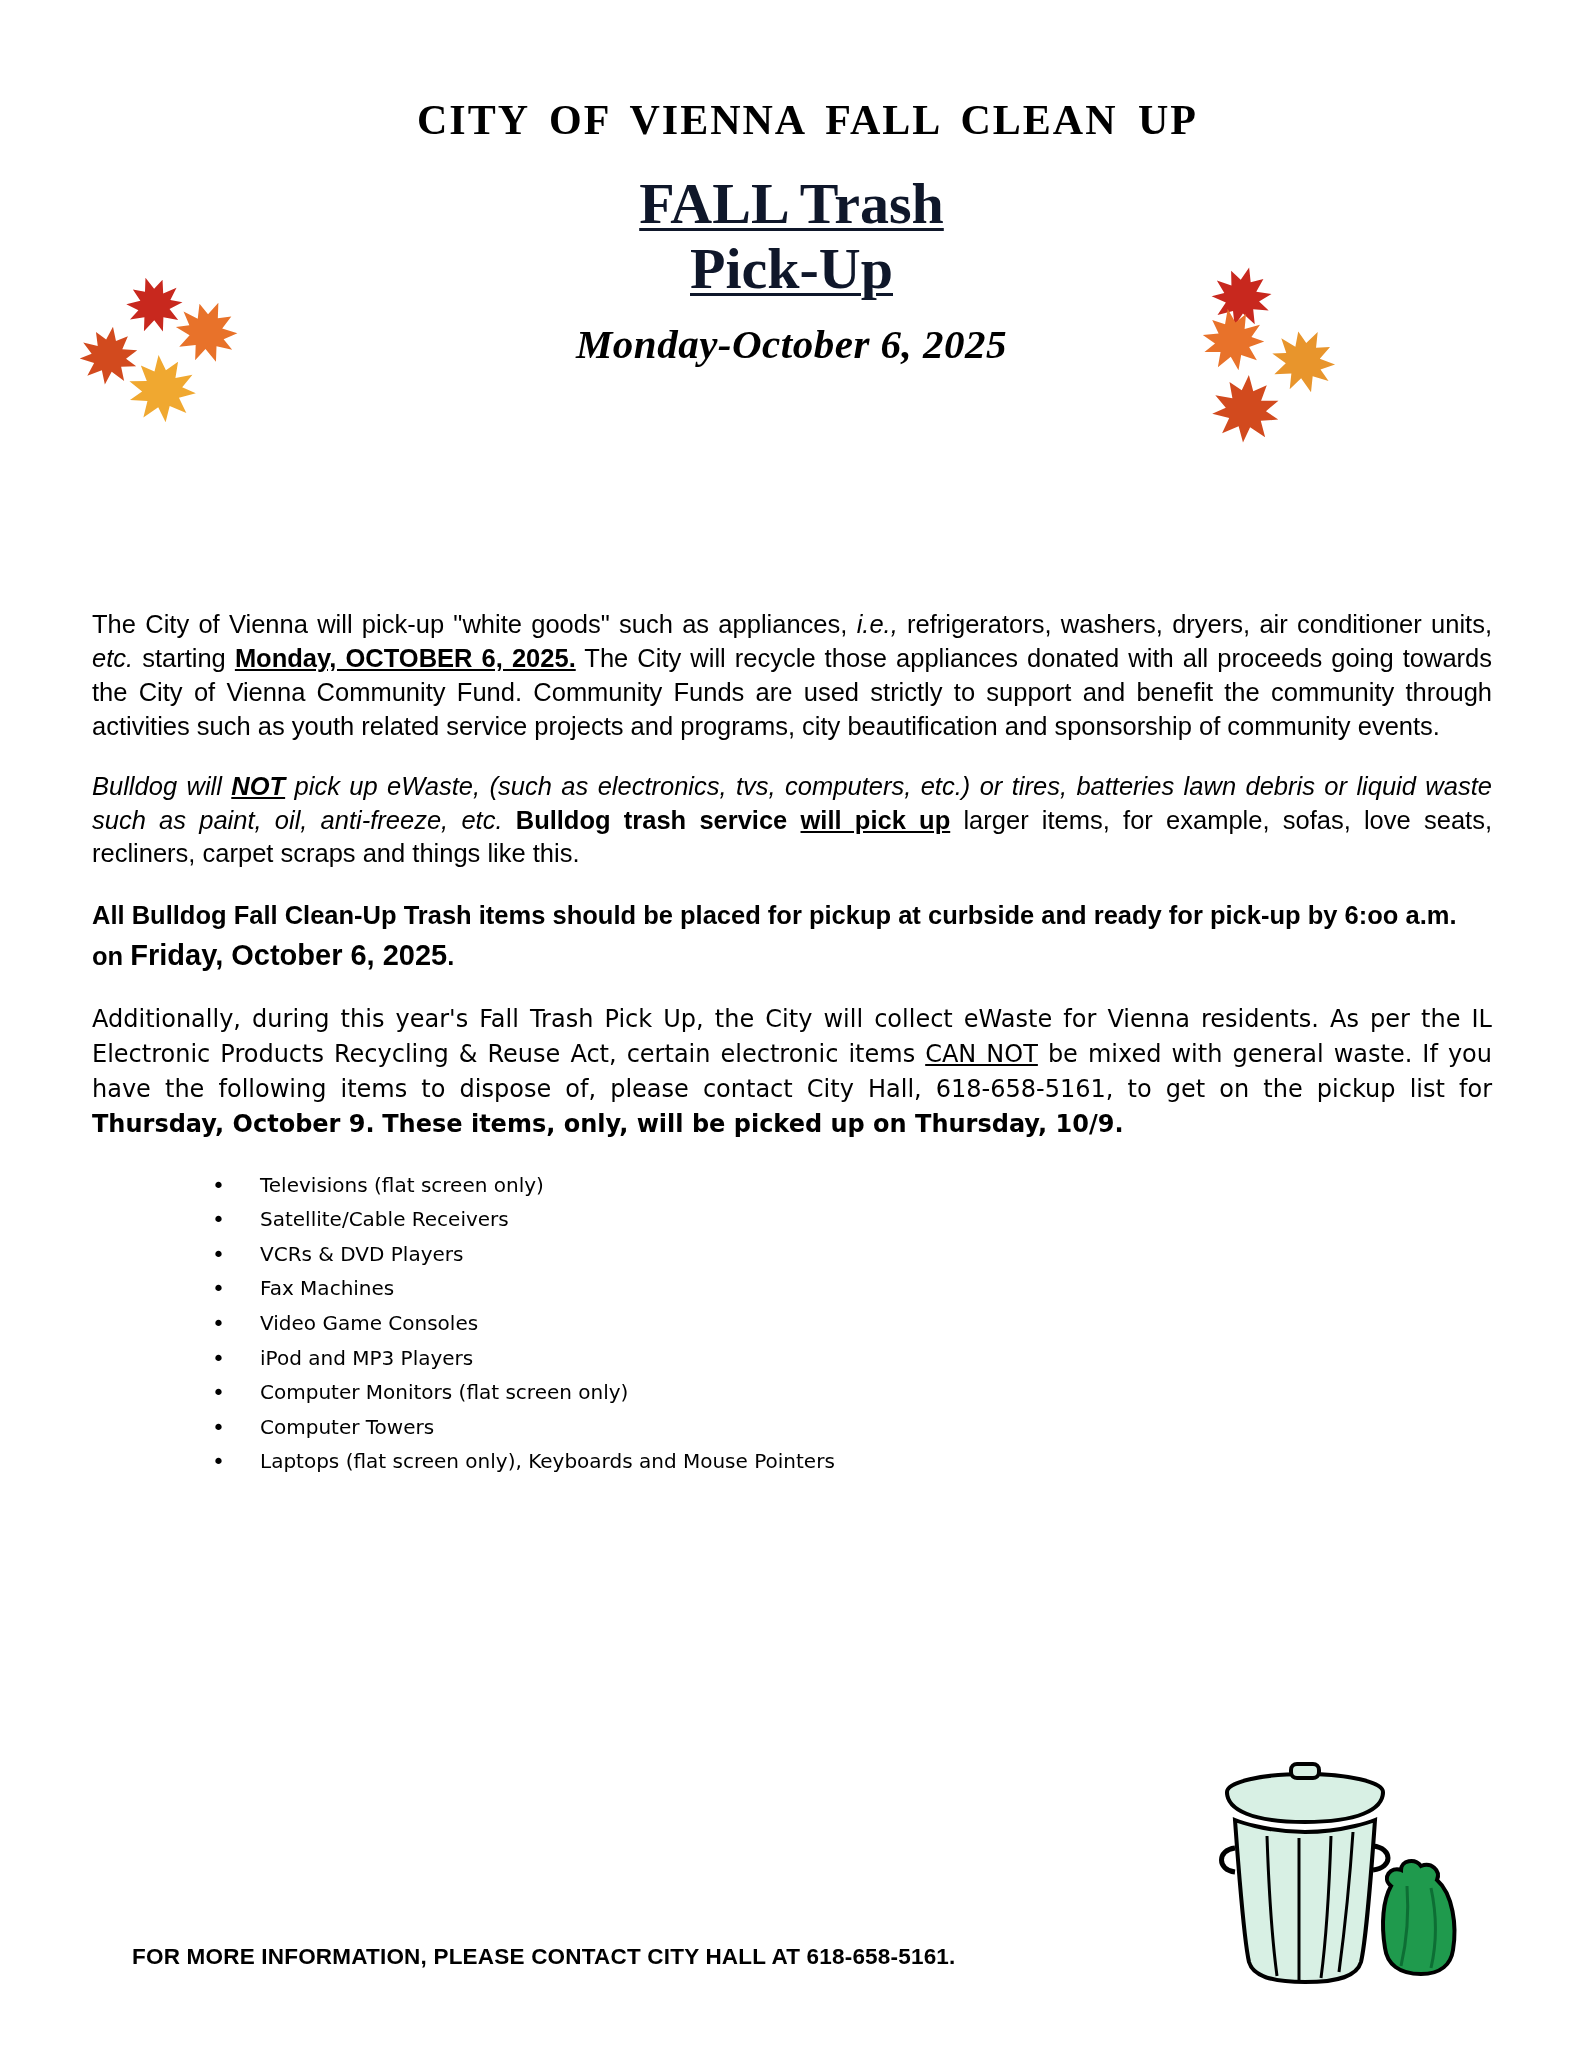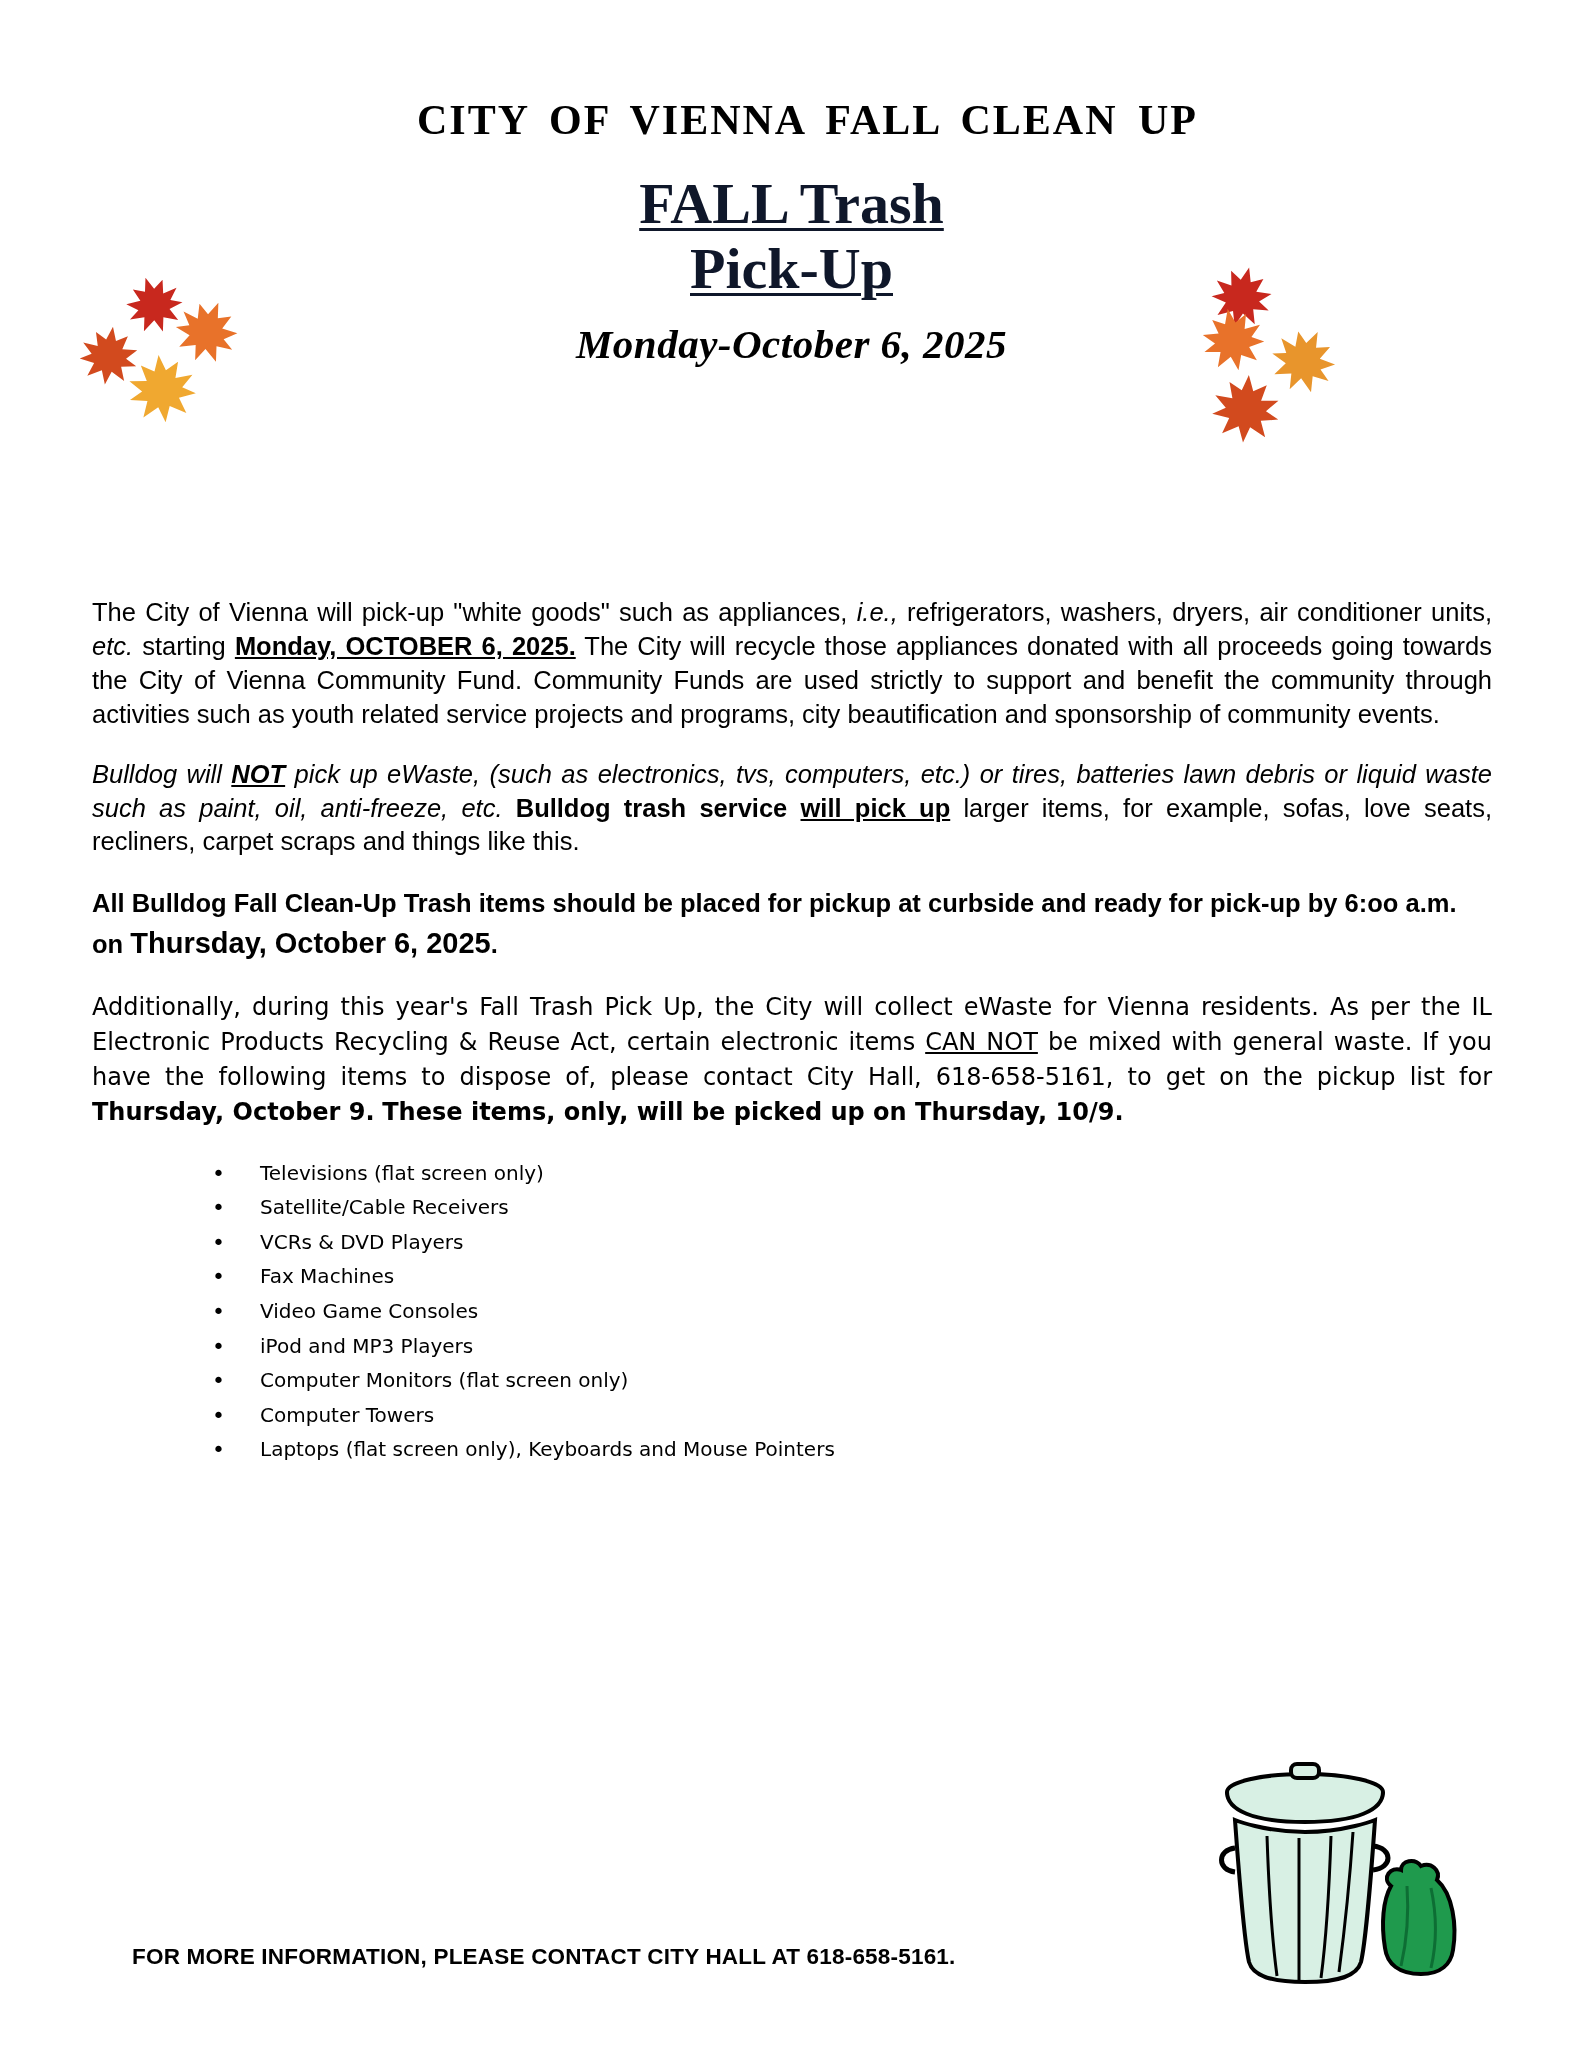--- a/index.html
+++ b/index.html
@@ -82,21 +82,21 @@
     position: absolute;
     left: 92px;
     top: 500px;
     width: 1400px;
   }
   p.para {
     font-family: "Liberation Sans", sans-serif;
     font-size: 25.5px;
     line-height: 1.33;
     text-align: justify;
-    margin: 0 0 26px 0;
+    margin: 12px 0 26px 0;
   }
   .u { text-decoration: underline; }
   .b { font-weight: bold; }
   .i { font-style: italic; }
   .bu { font-weight: bold; text-decoration: underline; }
 
   p.para-bold {
     font-weight: bold;
     font-size: 25.5px;
     line-height: 1.45;
@@ -226,21 +226,21 @@
 
     <p class="para">
       <span>The City of Vienna will pick-up "white goods" such as appliances, </span><span class="i">i.e.,</span><span> refrigerators, washers, dryers, air conditioner units, </span><span class="i">etc.</span><span> starting </span><span class="bu">Monday, OCTOBER 6, 2025.</span><span> The City will recycle those appliances donated with all proceeds going towards the City of Vienna Community Fund.  Community Funds are used strictly to support and benefit the community through activities such as youth related service projects and programs, city beautification and sponsorship of community events.</span>
     </p>
 
     <p class="para i">
       <span>Bulldog will </span><span class="bu">NOT</span><span> pick up eWaste, (such as electronics, tvs, computers, etc.) or tires, batteries lawn debris or liquid waste such as paint, oil, anti-freeze, etc.</span><span class="b" style="font-style:normal">  Bulldog trash service </span><span class="bu" style="font-style:normal">will pick up</span><span style="font-style:normal"> larger items, for example, sofas, love seats, recliners, carpet scraps and things like this.</span>
     </p>
 
     <p class="para-bold">
-      <span>All Bulldog Fall Clean-Up Trash items should be placed for pickup at curbside and ready for pick-up by 6:oo a.m. on </span><span class="big-date">Thursday, October 6, 2025</span><span>.</span>
+      <span>All Bulldog Fall Clean-Up Trash items should be placed for pickup at curbside and ready for pick-up by 6:oo a.m. on </span><span class="big-date">Friday, October 6, 2025</span><span>.</span>
     </p>
 
     <p class="para-alt">
       <span>Additionally, during this year's Fall Trash Pick Up, the City will collect eWaste for Vienna residents.  As per the IL Electronic Products Recycling &amp; Reuse Act, certain electronic items </span><span class="u">CAN NOT</span><span> be mixed with general waste.   If you have the following items to dispose of, please contact City Hall, 618-658-5161, to get on the pickup list for </span><span class="b">Thursday, October 9.</span><span>   </span><span class="b">These items, only, will be picked up on Thursday, 10/9.</span>
     </p>
 
     <ul class="items">
       <li>Televisions (flat screen only)</li>
       <li>Satellite/Cable Receivers</li>
       <li>VCRs &amp; DVD Players</li>

